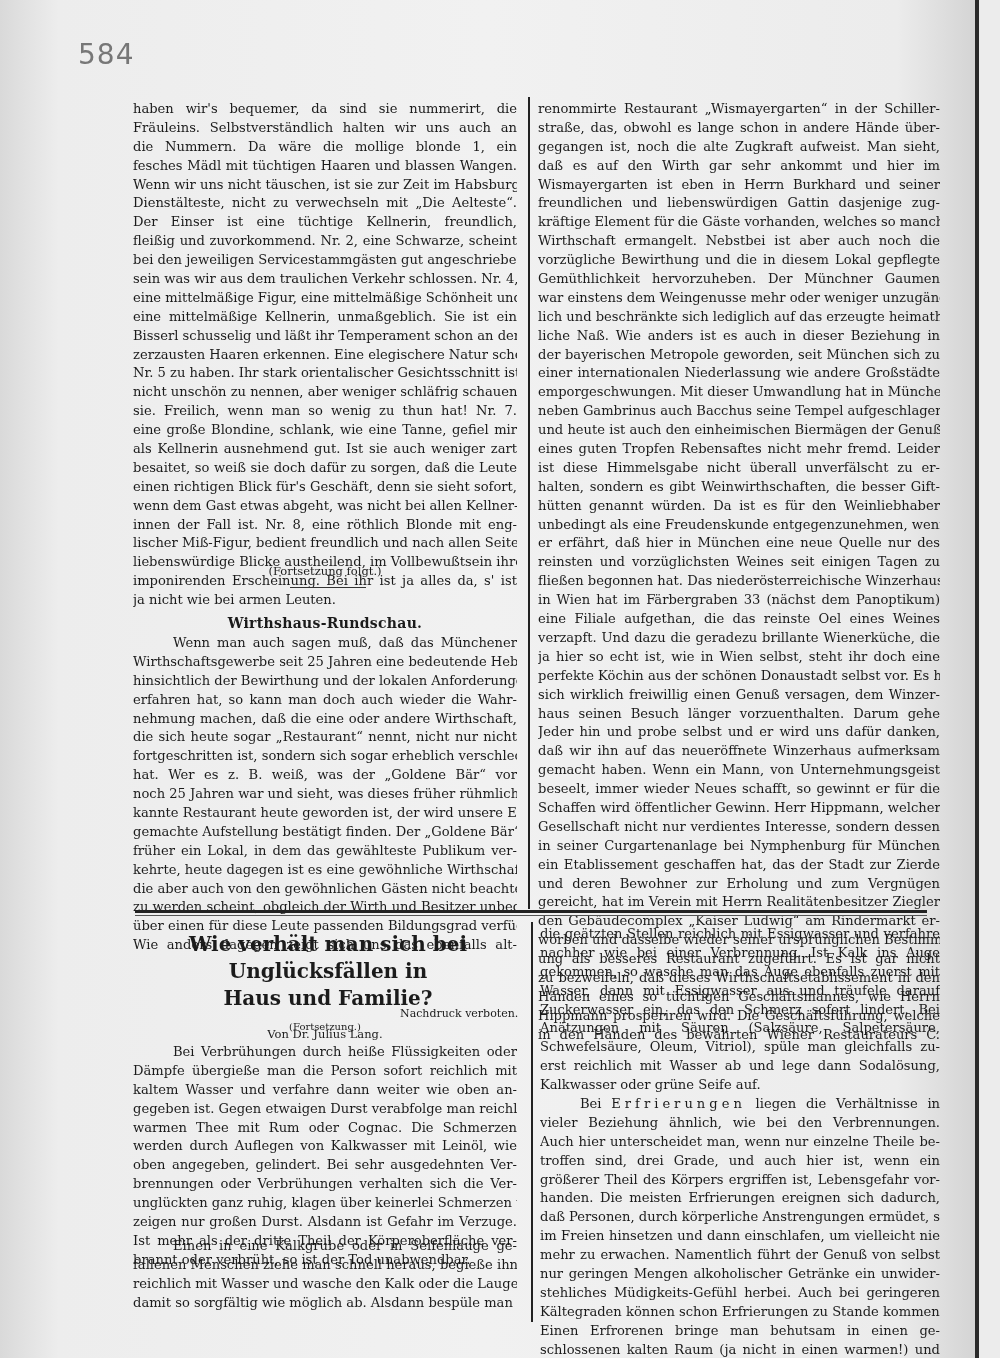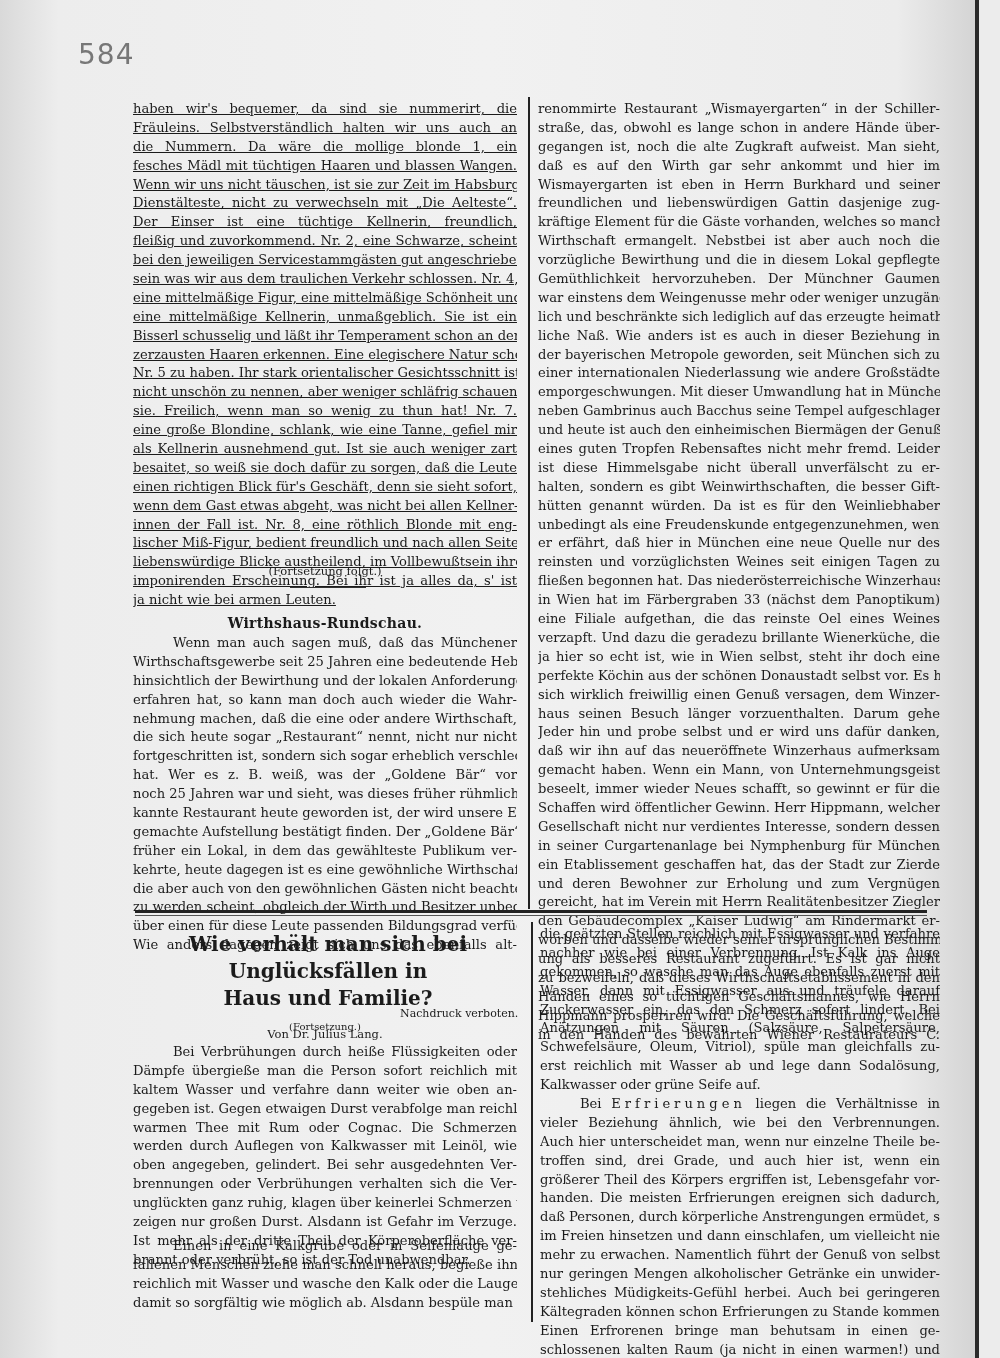--- a/index.html
+++ b/index.html
@@ -29,21 +29,21 @@
     letter-spacing: 1px;
   }
   .col {
     position: absolute;
     font-size: 13.1px; line-height: 18.9px;
     text-align: justify;
   }
   .col .line { display: block; text-align: justify; text-align-last: justify; white-space: nowrap; overflow: hidden; height: 18.9px; }
   .col .line.last { text-align-last: left; }
   .indent { padding-left: 40px; }
-  .left-top { left: 133px; top: 100px; width: 384px; text-decoration: underline; }
+  .left-top { left: 133px; top: 100px; width: 384px; }
   .right-top { left: 538px; top: 100px; width: 402px; }
   .vrule { position: absolute; background: #222; width: 2px; }
   .vrule.top { left: 528px; top: 97px; height: 812px; }
   .vrule.bot { left: 531px; top: 922px; height: 400px; }
   .hrule { position: absolute; left: 135px; top: 910px; width: 792px; height: 3px; background: #222; }
   .hrule2 { position: absolute; left: 135px; top: 915px; width: 792px; height: 1px; background: #555; }
   .short-rule { position: absolute; left: 290px; top: 587px; width: 76px; height: 1px; background: #333; }
   .continued { text-align: center !important; font-size: 11.5px; }
   .section-title {
     position: absolute; left: 133px; top: 615px; width: 384px;

